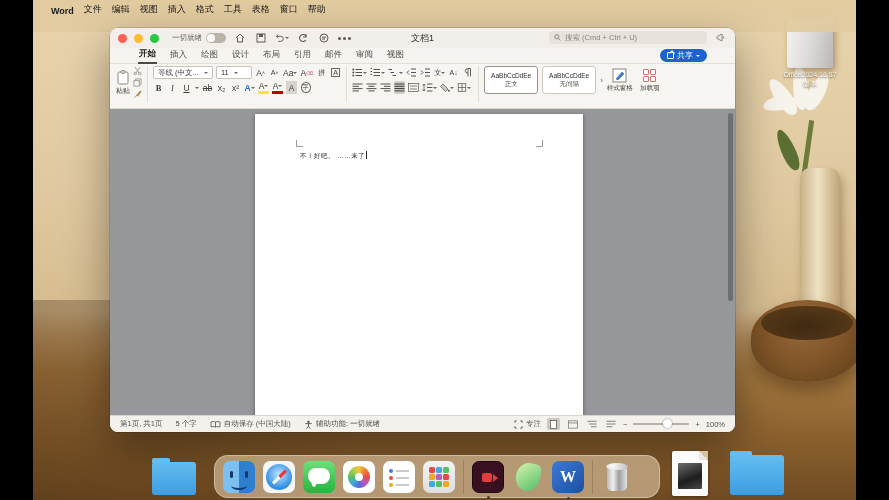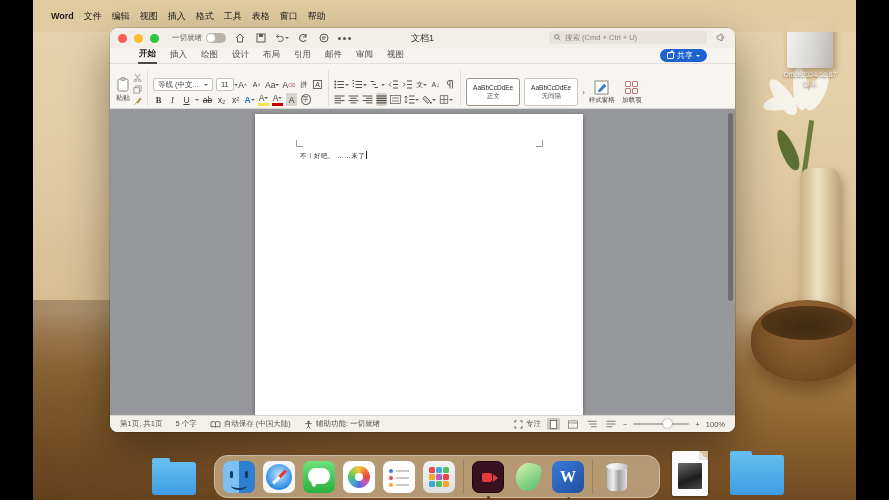--- a/index.html
+++ b/index.html
@@ -23,21 +23,21 @@
   .p3 { left:776px; top:72px;  width:16px; height:40px; transform:rotate(28deg); }
   .p4 { left:730px; top:96px;  width:34px; height:14px; transform:rotate(-10deg); }
   .bowl { position:absolute; left:718px; top:300px; width:112px; height:82px;
     border-radius:50%/46%; background:radial-gradient(ellipse at 45% 30%, #9a6a38 0%, #7c5226 55%, #5c3b18 100%);
     box-shadow:0 10px 16px rgba(50,30,10,.4); }
   .bowl-in { position:absolute; left:728px; top:306px; width:92px; height:34px; border-radius:50%;
     background:radial-gradient(ellipse at 50% 60%, #3f2a12, #5e3d1b); }
 
   
   .menubar { position:absolute; left:33px; top:0; width:823px; height:14px;
-    background:rgba(226,202,158,.92); display:flex; align-items:center; padding:16px 8px; gap:10px;
+    background:rgba(226,202,158,.92); display:flex; align-items:flex-end; padding:16px 8px; gap:10px;
     font-size:9px; color:#1c1c1c; }
   .apple { font-size:10px; line-height:10px; }
   .mb-app { font-weight:bold; }
   .mb-item { white-space:nowrap; }
   .mb-right { margin-left:auto; display:flex; align-items:center; gap:8px; }
   .rec-pill { width:22px; height:11px; background:#3a7bf6; border-radius:3px; display:flex; align-items:center; justify-content:center; }
   .rec-pill i { display:block; width:11px; height:7px; border:1px solid #fff; border-radius:1px; }
   .mb-timer { font-size:8.5px; }
   .mi-hand { width:8px; height:9px; background:#222; border-radius:2px 2px 3px 3px; position:relative; }
   .mi-hand::before { content:""; position:absolute; left:2px; top:-2px; width:3px; height:4px; background:#222; border-radius:1px; }
@@ -79,21 +79,21 @@
   .tab.active { color:#17150f; font-weight:bold; border-bottom:2px solid #4d4a45; }
   .share-btn { margin-left:auto; background:#1e62cf; color:#fff; font-size:8px; border-radius:9px;
     height:13px; display:flex; align-items:center; gap:3px; padding:0 7px; }
   .share-btn .bx { width:7px; height:7px; border:1px solid #fff; border-radius:1px; position:relative; }
   .share-btn .bx::after { content:""; position:absolute; left:2px; top:-2px; width:3px; height:3px;
     border-top:1px solid #fff; border-right:1px solid #fff; transform:rotate(-45deg); }
   .tri { width:0; height:0; border:2.5px solid transparent; border-top-color:#fff; margin-top:3px; }
   .trid { width:0; height:0; border:2px solid transparent; border-top-color:#6b6660; margin-top:2px; }
 
   
-  .ribbon { height:45px; background:#f7f5f2; border-bottom:1px solid #dcd7d0; display:flex; align-items:flex-end;
+  .ribbon { height:45px; background:#f7f5f2; border-bottom:1px solid #dcd7d0; display:flex; align-items:flex-start;
     padding:2px 6px; gap:5px; flex:0 0 auto; }
   .vdiv { width:1px; height:36px; background:#e2ddd6; flex:0 0 auto; }
   .grp { display:flex; flex-direction:column; gap:2px; }
   .r { display:flex; align-items:center; gap:3px; }
   .ic { height:13px; min-width:11px; display:flex; align-items:center; justify-content:center;
     font-size:8.5px; color:#3f3c38; white-space:nowrap; }
   .clipwrap { display:flex; gap:3px; align-items:center; }
   .paste { display:flex; flex-direction:column; align-items:center; font-size:7px; color:#4a463f; gap:1px; }
   .clipcol { display:flex; flex-direction:column; gap:3px; }
   .sel { border:1px solid #c8c2ba; background:#fff; border-radius:2px; height:13px;
@@ -350,21 +350,21 @@
         </div>
       </div>
       <div class="vdiv"></div>
 
       <div class="grp">
         <div class="r">
           <div class="sel" style="width:60px">
             <span>等线 (中文...</span>
               <span class="trid"></span>
           </div>
-          <div class="sel" style="width:18px">
+          <div class="sel" style="width:36px">
             <span>11</span>
               <span class="trid"></span>
           </div>
           <span class="ic">
               <span>A</span>
               <sup style="font-size:5px">˄</sup>
             </span>
           <span class="ic">
               <span style="font-size:7px">A</span>
               <sup style="font-size:5px">˅</sup>

